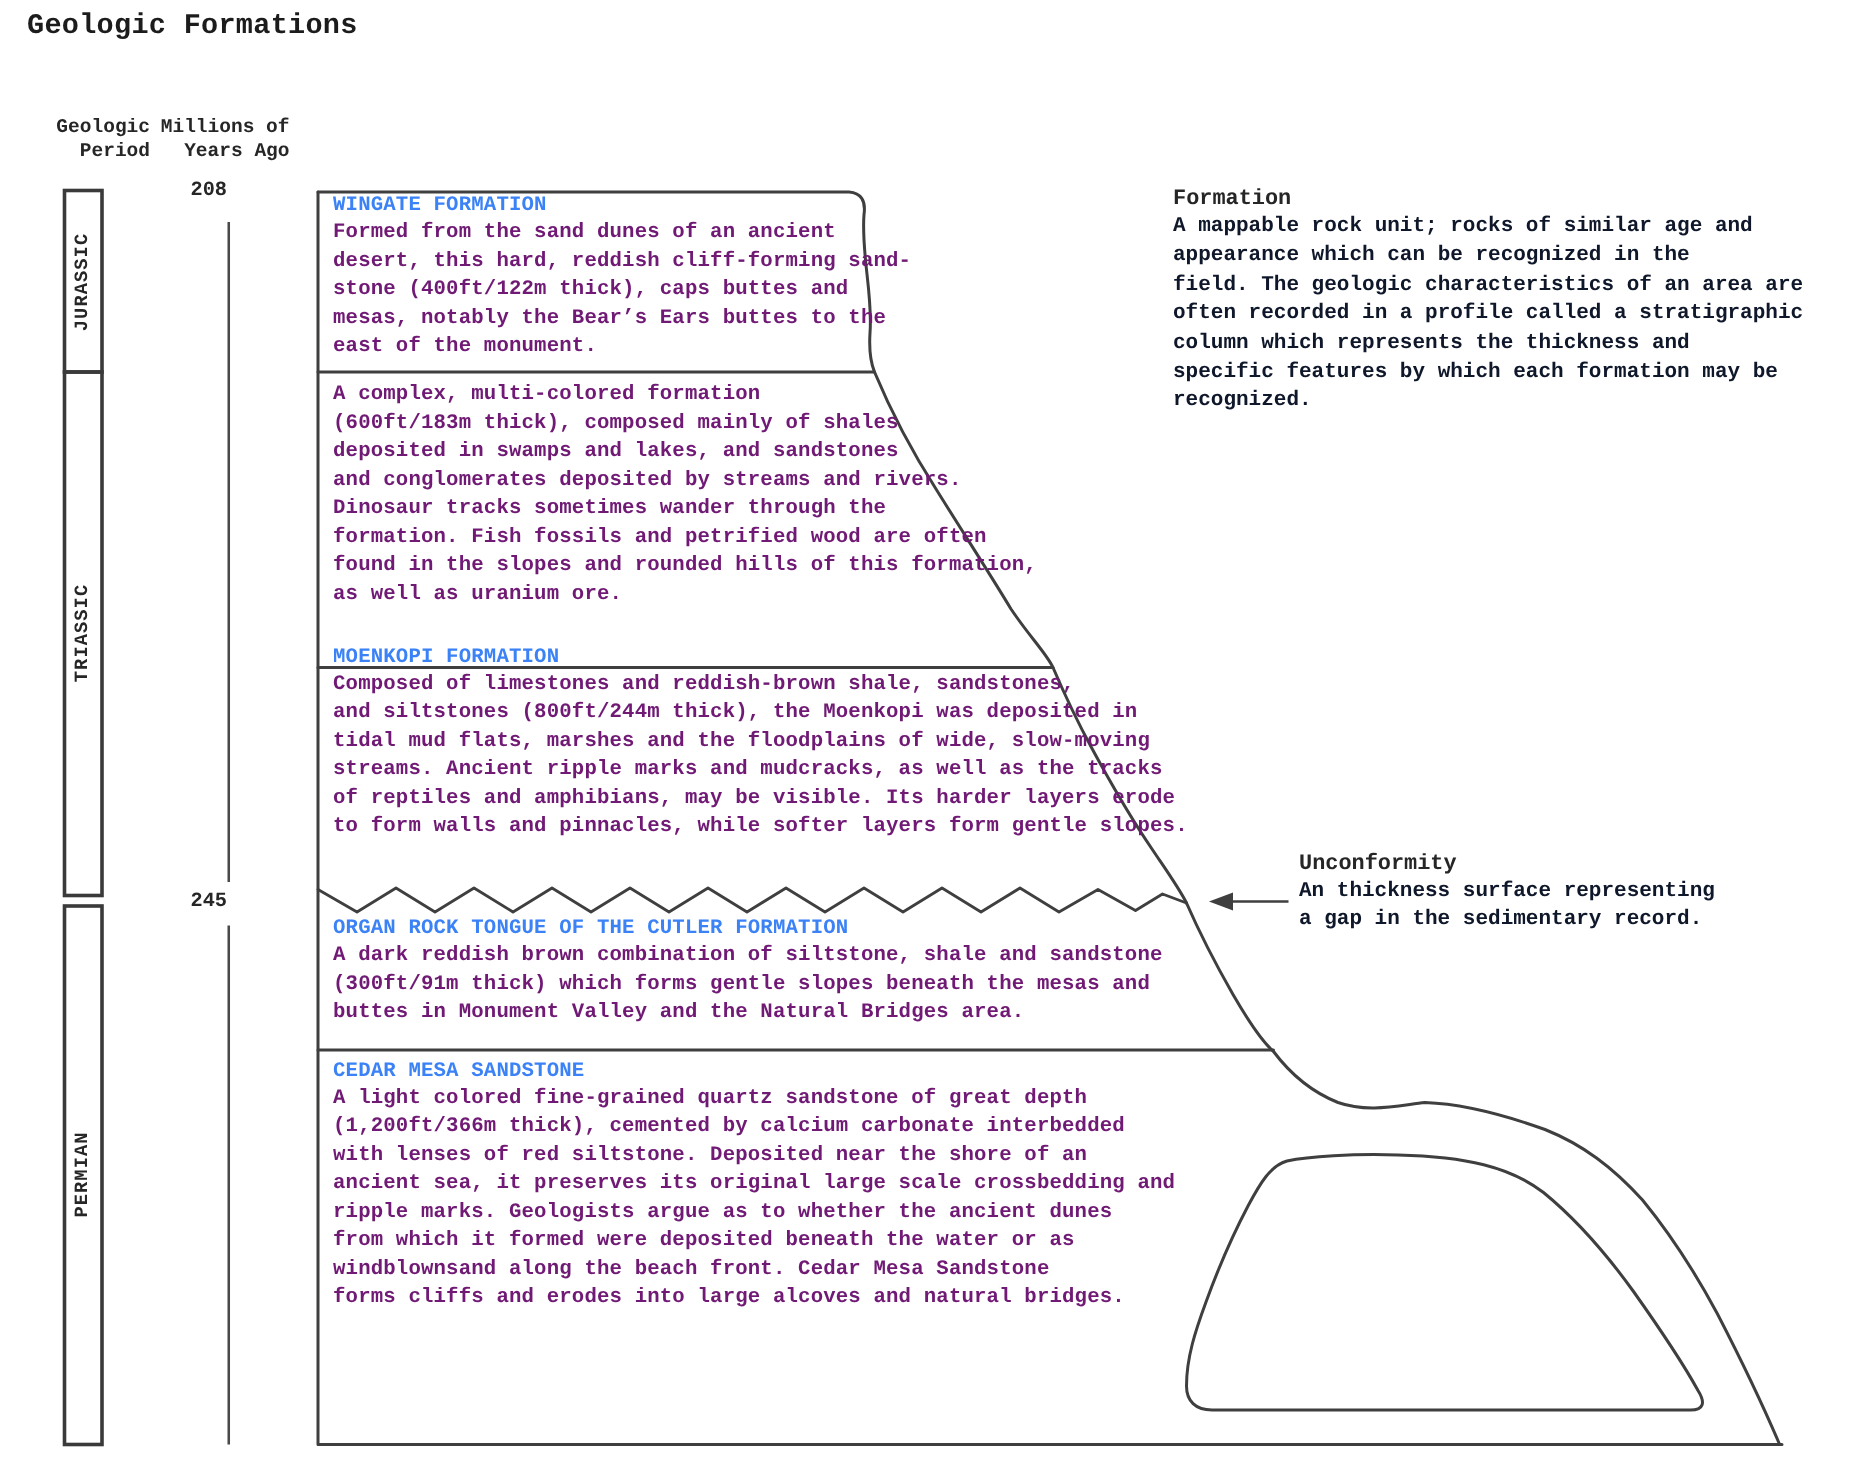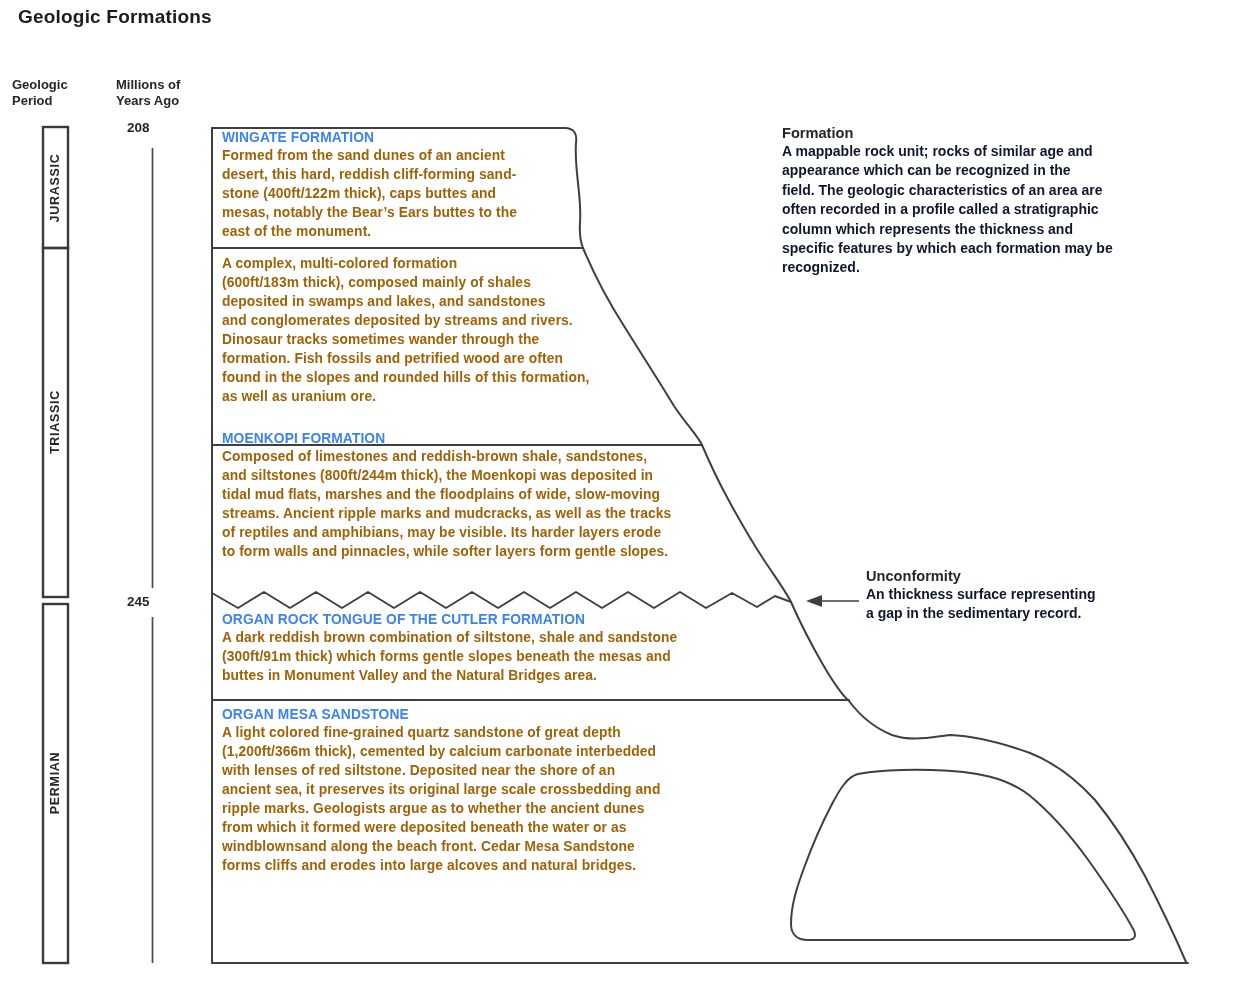--- a/index.html
+++ b/index.html
@@ -1,49 +1,49 @@
 <!DOCTYPE html>
 <html><head>
 <meta charset="utf-8">
 <style>
   html,body{margin:0;padding:0;background:#ffffff;}
   .canvas{
     position:relative;width:1233px;height:984px;background:#ffffff;
-    font-family:Liberation Sans, sans-serif;color:#2b2b2b;overflow:hidden;border-radius:11px;
+    font-family:Liberation Mono, monospace;color:#2b2b2b;overflow:hidden;border-radius:11px;
   }
   svg.lines{position:absolute;left:0;top:0;width:1233px;height:984px;}
   .title{
     position:absolute;left:18px;top:6px;margin:0;
     font-size:19px;font-weight:bold;color:#1c1c1c;letter-spacing:.2px;
   }
   .col-hdr{
     position:absolute;top:77px;font-size:13px;font-weight:bold;
-    text-align:left;white-space:pre-line;line-height:16px;color:#262626;
+    text-align:right;white-space:pre-line;line-height:16px;color:#262626;
   }
   .hdr-period{left:12px;width:88px;}
-  .hdr-years{left:116px;width:98px;}
+  .hdr-years{left:95px;width:98px;}
   .year{
     position:absolute;left:127px;width:50px;text-align:left;
     font-size:13.5px;font-weight:bold;color:#262626;
   }
   .y-208{top:120px;}
   .y-245{top:594px;}
   .period-label{
     position:absolute;left:55px;font-size:12.5px;font-weight:bold;
     letter-spacing:.7px;white-space:nowrap;color:#262626;
     transform:translate(-50%,-50%) rotate(-90deg);
   }
   .p-jurassic{top:188px;}
   .p-triassic{top:422px;}
   .p-permian{top:783px;}
   .fm{position:absolute;left:222px;width:620px;}
   .fm h2{margin:0;font-size:13.8px;font-weight:bold;letter-spacing:.1px;color:#3b82f6;}
   .fm p{
     margin:1px 0 0 0;font-size:13.8px;font-weight:bold;letter-spacing:.1px;
-    line-height:19px;white-space:pre-line;color:#a16207;
+    line-height:19px;white-space:pre-line;color:#701a75;
   }
   .fm-wingate{top:130px;}
   .fm-chinle{top:253px;}
   .fm-moenkopi{top:431px;}
   .fm-organrock{top:612px;}
   .fm-cedarmesa{top:707px;}
   .def{position:absolute;}
   .def h2{margin:0;font-size:14.6px;font-weight:bold;color:#262626;}
   .def p{
     margin:1px 6px 0 0;font-size:14px;font-weight:bold;
@@ -132,21 +132,21 @@
   </section>
 
   <section class="fm fm-organrock">
     <h2>ORGAN ROCK TONGUE OF THE CUTLER FORMATION</h2>
     <p>A dark reddish brown combination of siltstone, shale and sandstone
 (300ft/91m thick) which forms gentle slopes beneath the mesas and
 buttes in Monument Valley and the Natural Bridges area.</p>
   </section>
 
   <section class="fm fm-cedarmesa">
-    <h2>ORGAN MESA SANDSTONE</h2>
+    <h2>CEDAR MESA SANDSTONE</h2>
     <p>A light colored fine-grained quartz sandstone of great depth
 (1,200ft/366m thick), cemented by calcium carbonate interbedded
 with lenses of red siltstone. Deposited near the shore of an
 ancient sea, it preserves its original large scale crossbedding and
 ripple marks. Geologists argue as to whether the ancient dunes
 from which it formed were deposited beneath the water or as
 windblownsand along the beach front. Cedar Mesa Sandstone
 forms cliffs and erodes into large alcoves and natural bridges.</p>
   </section>
 

